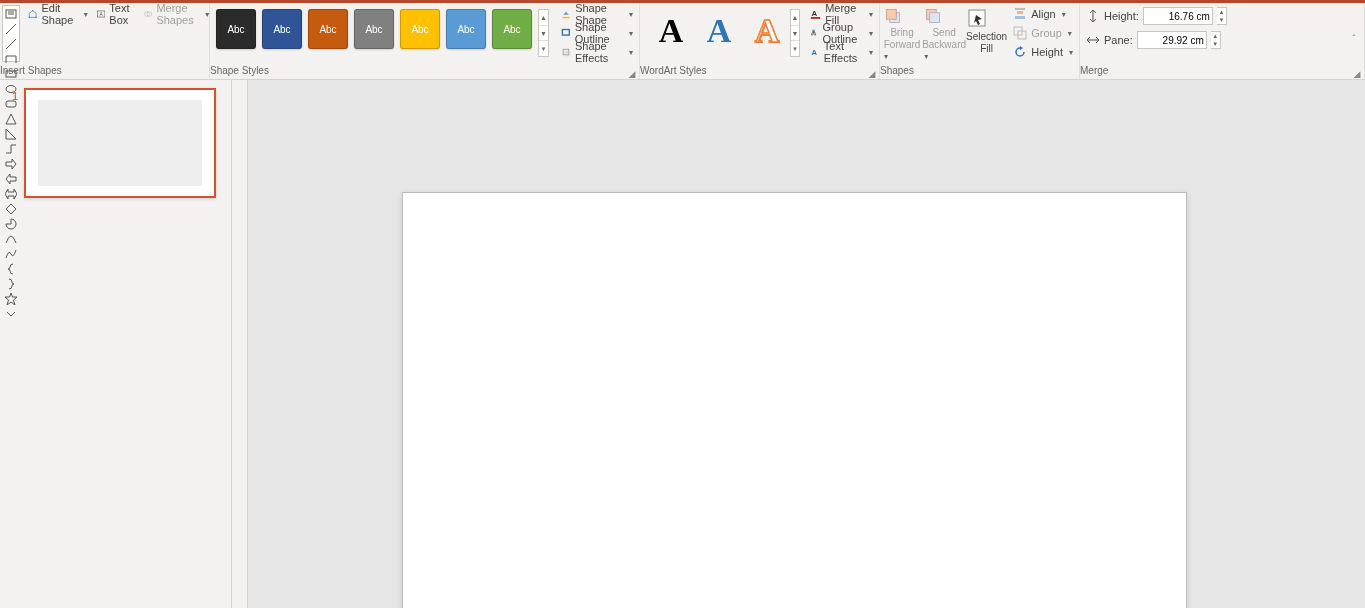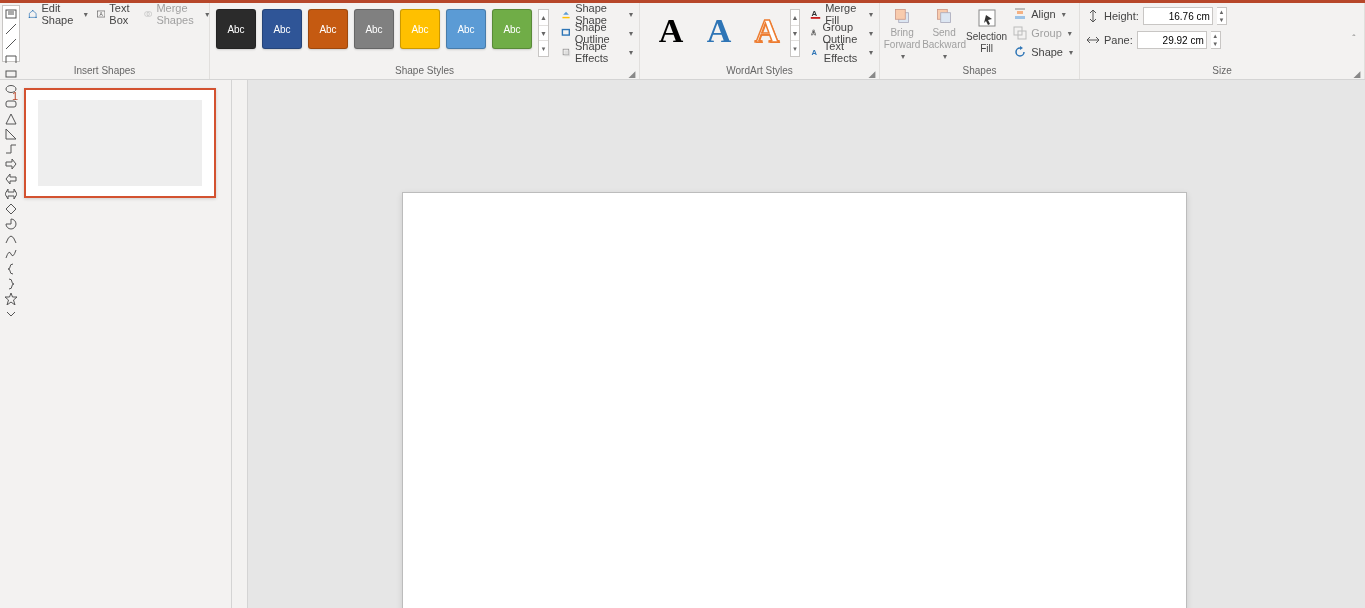--- a/index.html
+++ b/index.html
@@ -20,21 +20,21 @@
     font-size: 11px; color: #444;
   }
   .group {
     display: flex; flex-direction: column;
     border-right: 1px solid #e1dfdd;
     position: relative;
     height: 100%;
   }
   .group-body { flex: 1; display: flex; align-items: flex-start; padding: 2px 2px 0 2px; }
   .group-label {
-    height: 14px; text-align: center; font-size: 10px; color: #666;
+    height: 14px; font-size: 10px; color: #666;
     position: relative;
   }
   .launcher {
     position: absolute; right: 2px; bottom: 0px;
     width: 10px; height: 10px; font-size: 9px; color: #888;
     display: flex; align-items: center; justify-content: center;
   }
 
   
   .g-shapes { width: 210px; }
@@ -97,21 +97,21 @@
     width: 34px; height: 40px;
     display:flex; align-items:center; justify-content:center;
     font-family: "Times New Roman", serif; font-size: 34px; font-weight: 600;
   }
   .wa-side { display:flex; flex-direction:column; gap:1px; margin-left:6px;}
 
   
   .g-arrange { width: 200px; }
   .arrange-body { display:flex; padding-top:2px; }
   .big-btn {
-    display:flex; flex-direction:column; align-items:center; justify-content:flex-start;
+    display:flex; flex-direction:column; align-items:flex-start; justify-content:flex-start;
     width: 48px; height: 58px; padding-top:2px;
     font-size:10px; color:#444; text-align:center; line-height:12px;
   }
   .big-btn.disabled { color:#a0a0a0; }
   .big-btn svg { width:22px; height:22px; margin-bottom:2px;}
   .arr-side { display:flex; flex-direction:column; gap:1px; margin-left:2px; }
 
   
   .g-size { flex:1; }
   .size-body { display:flex; flex-direction:column; gap:6px; padding:4px 6px; }
@@ -470,21 +470,21 @@
               <rect x="5" y="5" width="8" height="8" fill="none" stroke="#bbb"></rect>
             </svg>
           <span>Group</span>
             <span class="caret">▾</span>
         </div>
         <div class="side-btn">
           <svg viewBox="0 0 14 14">
               <path d="M11 7 A4 4 0 1 1 7 3" fill="none" stroke="#2e75b6" stroke-width="1.5"></path>
               <polygon points="7,1 10,3 7,5" fill="#2e75b6"></polygon>
             </svg>
-          <span>Shape</span>
+          <span>Height</span>
             <span class="caret">▾</span>
         </div>
       </div>
     </div>
     <div class="group-label">Shapes</div>
   </div>
 
   <div class="group g-size" style="position:relative;">
     <div class="group-body size-body">
       <div class="size-row">
@@ -508,21 +508,21 @@
           </svg>
         <span>Pane:</span>
         <input class="size-input" value="29.92 cm" style="">
         <div class="spinner">
             <div>▲</div>
             <div>▼</div>
           </div>
       </div>
     </div>
     <div class="group-label">
-      <span>Size</span>
+      <span>Merge</span>
       <span class="launcher">◢</span>
     </div>
     <div class="collapse-chev">ˆ</div>
   </div>
 
 </div>
 
 <div class="workspace">
   <div class="thumb-panel">
     <div class="thumb-num">1</div>

